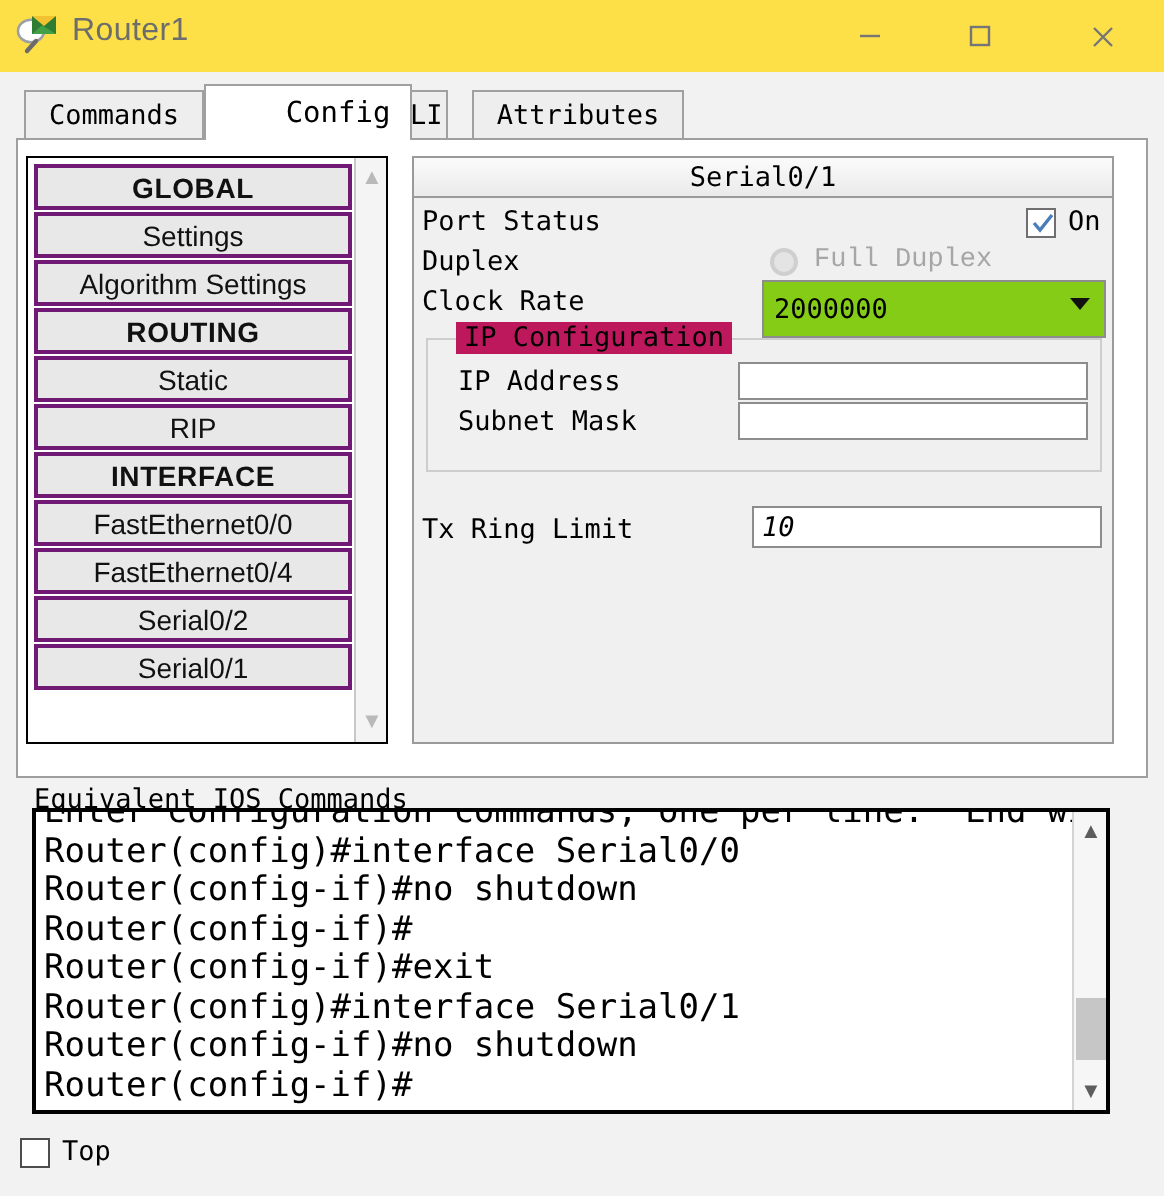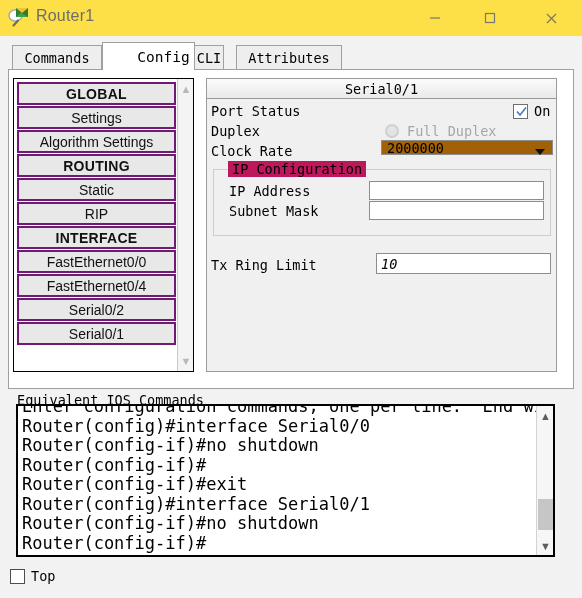--- a/index.html
+++ b/index.html
@@ -71,21 +71,21 @@
     padding: 0 10px;
   }
   .tab.active {
     background: #ffffff;
     top: 6px;
     height: 28px;
     font-size: 14.5px;
     z-index: 3;
   }
   #tab-physical { left: 12px; width: 90px; }
-  #tab-config   { left: 102px; width: 93px; padding-left: 40px; }
+  #tab-config   { left: 102px; width: 104px; padding-left: 40px; }
   #tab-cli      { left: 194px; width: 30px; }
   #tab-attributes { left: 236px; width: 106px; }
 
   
   .content {
     position: absolute;
     left: 8px; top: 69px;
     width: 566px; height: 320px;
     background: #ffffff;
     border: 1px solid #9f9f9f;
@@ -160,21 +160,21 @@
     display: flex; align-items: center; justify-content: center;
     font-family: "DejaVu Sans Mono", monospace;
     font-size: 13.5px;
   }
   .row-label {
     position: absolute;
     font-family: "DejaVu Sans Mono", monospace;
     font-size: 13.5px;
     color: #000;
   }
-  .row-label.dim { color: #a6a6a6; }
+  .row-label.dim { color: #a6a6a6; font-family: Liberation Mono, monospace; }
 
   #lbl-port-status { left: 4px; top: 24px; }
   #lbl-duplex { left: 4px; top: 44px; }
   #lbl-clock-rate { left: 4px; top: 64px; }
   #lbl-tx-ring { left: 4px; top: 178px; }
 
   .checkbox-box {
     position: absolute;
     width: 15px; height: 15px;
     box-sizing: border-box;
@@ -195,24 +195,24 @@
     border: 2px solid #cfcfcf;
     background: #e4e4e4;
     box-sizing: border-box;
   }
   #radio-full-duplex { left: 178px; top: 45px; }
   #lbl-full-duplex { left: 200px; top: 44px; }
 
   .combobox {
     position: absolute;
     left: 174px; top: 61px;
-    width: 172px; height: 15px;
+    width: 172px; height: 29px;
     box-sizing: border-box;
     border: 1px solid #8d8d8d;
-    background: #a16207;
+    background: #84cc16;
     display: flex; align-items: center;
     font-family: "DejaVu Sans Mono", monospace;
     font-size: 13.5px;
     padding-left: 5px;
   }
   .combo-arrow {
     position: absolute;
     right: 7px; top: 8px;
     width: 0; height: 0;
     border-left: 5px solid transparent;

